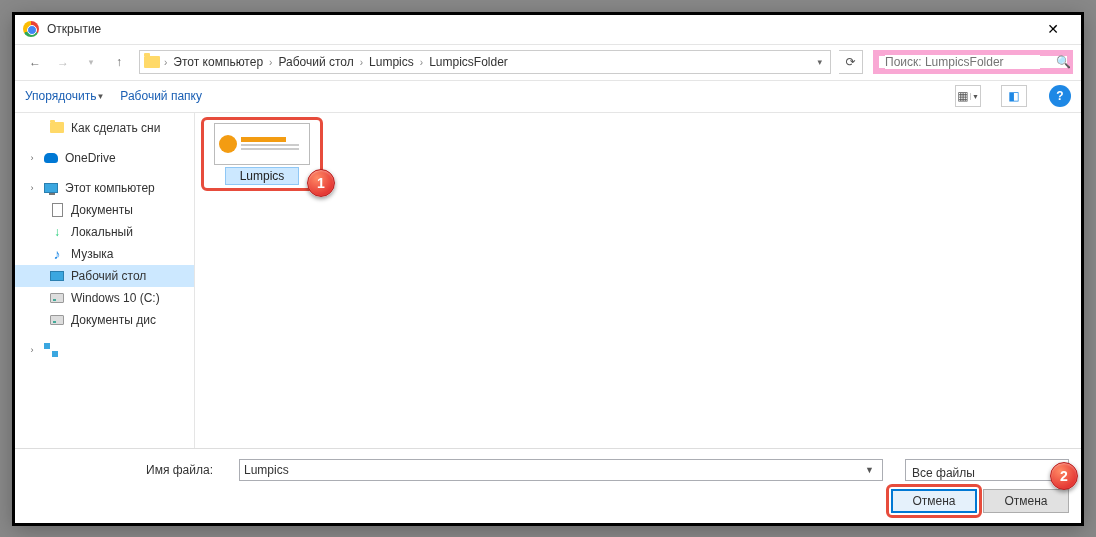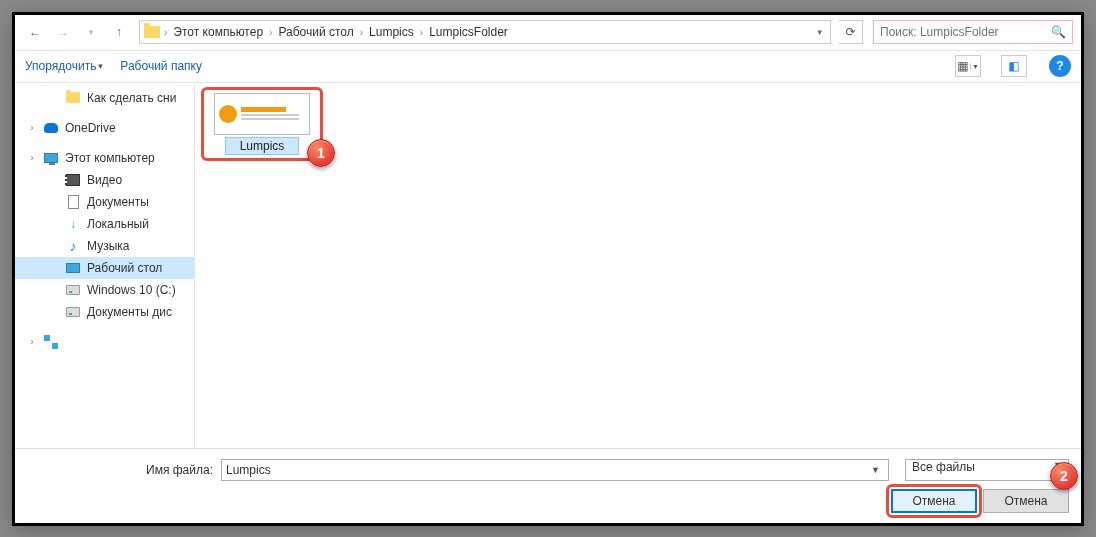--- a/index.html
+++ b/index.html
@@ -17,38 +17,38 @@
 .nav-btn { width: 24px; height: 24px; display: flex; align-items: center; justify-content: center; color: #666; cursor: pointer; }
 .nav-btn.disabled { color: #bbb; }
 .addressbar { flex: 1; height: 24px; border: 1px solid #ccc; display: flex; align-items: center; padding: 0 4px; gap: 2px; margin: 0 4px; }
 .folder-icon-sm { width: 16px; height: 12px; background: #ffd968; border-radius: 1px; position: relative; }
 .folder-icon-sm::before { content: ''; position: absolute; top: -3px; left: 0; width: 6px; height: 3px; background: #ffd968; border-radius: 1px 1px 0 0; }
 .crumb { padding: 0 2px; cursor: pointer; color: #333; }
 .crumb-sep { color: #888; font-size: 10px; padding: 0 2px; }
 .addr-spacer { flex: 1; }
 .addr-drop { color: #666; cursor: pointer; padding: 0 4px; }
 .refresh { width: 24px; height: 24px; display: flex; align-items: center; justify-content: center; border: 1px solid #ccc; border-left: none; cursor: pointer; color: #555; }
-.searchbox { width: 200px; height: 24px; border: 1px solid #f9a8d4; margin-left: 6px; display: flex; align-items: center; padding: 0 6px; gap: 16px; color: #888; }
+.searchbox { width: 200px; height: 24px; border: 6px solid #f9a8d4; margin-left: 6px; display: flex; align-items: center; padding: 0 6px; gap: 16px; color: #888; }
 .searchbox input { border: none; outline: none; flex: 1; font-size: 12px; color: #333; }
 
 .toolbar { height: 32px; display: flex; align-items: center; padding: 0 10px; gap: 16px; border-bottom: 1px solid #e5e5e5; }
 .tool-item { color: #1a5fb4; cursor: pointer; display: flex; align-items: center; }
 .tool-item .drop { font-size: 8px; color: #555; }
 .tool-spacer { flex: 1; }
 .view-btn { width: 26px; height: 22px; border: 1px solid #ccc; display: flex; align-items: center; justify-content: center; cursor: pointer; color: #555; font-size: 10px; }
 .view-btn.split { display: flex; }
 .view-btn.split .main { flex: 1; display: flex; align-items: center; justify-content: center; }
 .view-btn.split .arrow { width: 10px; border-left: 1px solid #ccc; display: flex; align-items: center; justify-content: center; font-size: 7px; }
 .help-btn { width: 22px; height: 22px; border-radius: 50%; background: #1e88e5; color: #fff; display: flex; align-items: center; justify-content: center; font-weight: bold; cursor: pointer; margin-left: 6px; }
 
 .body { flex: 1; display: flex; overflow: hidden; }
 
 .sidebar { width: 180px; border-right: 1px solid #e5e5e5; overflow-y: auto; padding-top: 4px; }
 .tree-item { height: 22px; display: flex; align-items: center; padding-left: 12px; gap: 6px; cursor: pointer; color: #333; white-space: nowrap; overflow: hidden; }
-.tree-item.indent1 { padding-left: 50px; }
+.tree-item.indent1 { padding-left: 34px; }
 .tree-item.selected { background: #cce8ff; }
 .tree-item .exp { width: 10px; font-size: 9px; color: #666; text-align: center; }
 .tree-item .ico { width: 16px; height: 16px; display: flex; align-items: center; justify-content: center; }
 .ico-folder { width: 14px; height: 11px; background: #ffd968; border-radius: 1px; position: relative; }
 .ico-folder::before { content:''; position:absolute; top:-2px; left:0; width:5px; height:2px; background:#ffd968; border-radius:1px 1px 0 0; }
 .ico-onedrive { width:14px; height:10px; background:#0078d4; border-radius: 5px 5px 3px 3px; }
 .ico-monitor { width:14px; height:10px; background:#3ba7e0; border:1px solid #2a7fb0; position:relative; }
 .ico-monitor::after { content:''; position:absolute; bottom:-3px; left:4px; width:6px; height:2px; background:#777; }
 .ico-video { width:14px; height:12px; background:#555; border:1px solid #333; position:relative; }
 .ico-video::before { content:''; position:absolute; left:-2px; top:0; bottom:0; width:2px; background:repeating-linear-gradient(#333 0 2px,#fff 2px 4px); }
@@ -70,39 +70,44 @@
 .thumb-lines { flex: 1; display: flex; flex-direction: column; gap: 2px; }
 .thumb-lines .l1 { height: 5px; background: #f39c12; width: 70%; }
 .thumb-lines .l2 { height: 2px; background: #ccc; width: 90%; }
 .file-label { background: #cce8ff; padding: 1px 14px; color: #222; border: 1px solid #8fc7f5; }
 .sel-highlight { position: absolute; inset: -6px; border: 3px solid #e74c3c; border-radius: 6px; pointer-events: none; }
 
 .marker { position: absolute; width: 28px; height: 28px; border-radius: 50%; background: radial-gradient(circle at 35% 30%, #ff8a65, #e53935 70%); border: 1px solid #b71c1c; color: #fff; font-weight: bold; font-size: 14px; display: flex; align-items: center; justify-content: center; box-shadow: 0 2px 4px rgba(0,0,0,0.4), inset 0 1px 2px rgba(255,255,255,0.4); z-index: 10; }
 
 .footer-sep { height: 1px; background: #ddd; }
 .footer { padding: 10px 12px; display: flex; flex-direction: column; gap: 8px; }
-.row { display: flex; align-items: center; gap: 4px; }
+.row { display: flex; align-items: center; gap: 22px; }
 .fn-label { width: 190px; text-align: right; padding-right: 4px; color: #333; }
 .fn-input { flex: 1; height: 22px; border: 1px solid #abadb3; display: flex; align-items: center; padding: 0 4px; position: relative; }
 .fn-input .val { flex: 1; color: #333; }
 .fn-input .drop { color: #555; cursor: pointer; font-size: 9px; padding: 0 4px; }
-.filter { width: 164px; height: 22px; border: 1px solid #abadb3; display: flex; align-items: flex-start; padding: 0 6px; position: relative; margin-left: 12px; }
+.filter { width: 164px; height: 22px; border: 1px solid #abadb3; display: flex; align-items: flex-end; padding: 0 6px; position: relative; }
 .filter .val { flex: 1; color: #333; }
 .filter .drop { color: #555; font-size: 9px; cursor: pointer; }
 .btns { display: flex; justify-content: flex-end; gap: 6px; position: relative; }
 .btn { width: 86px; height: 24px; border: 1px solid #adadad; background: #e1e1e1; display: flex; align-items: center; justify-content: center; cursor: pointer; color: #333; }
 .btn.primary { border: 2px solid #0078d4; background: #e5f1fb; }
 .open-highlight { position: absolute; border: 3px solid #e74c3c; border-radius: 6px; pointer-events: none; }
 </style>
 </head>
 <body>
 
 <div class="dialog">
   <div class="outer-frame"></div>
 
+  <div class="titlebar">
+    <div class="chrome-icon"></div>
+    <div class="title">Открытие</div>
+    <div class="close">✕</div>
+  </div>
 
   <div class="navbar">
     <div class="nav-btn">←</div>
     <div class="nav-btn disabled">→</div>
     <div class="nav-btn disabled" style="font-size:9px;">▾</div>
     <div class="nav-btn">↑</div>
     <div class="addressbar">
       <div class="folder-icon-sm"></div>
       <span class="crumb-sep">›</span>
       <span class="crumb">Этот компьютер</span>
@@ -159,26 +164,20 @@
           </span>
           <span>OneDrive</span>
         </div>
         <div style="height: 8px;"></div>
         <div class="tree-item">
           <span class="exp">›</span>
           <span class="ico">
             <div class="ico-monitor"></div>
           </span>
           <span>Этот компьютер</span>
-        </div>
-        <div class="tree-item indent1">
-          <span class="ico">
-            <div class="ico-video"></div>
-          </span>
-          <span>Видео</span>
         </div>
         <div class="tree-item indent1">
           <span class="ico">
             <div class="ico-doc"></div>
           </span>
           <span>Документы</span>
         </div>
         <div class="tree-item indent1">
           <span class="ico">
             <div class="ico-down">↓</div>

